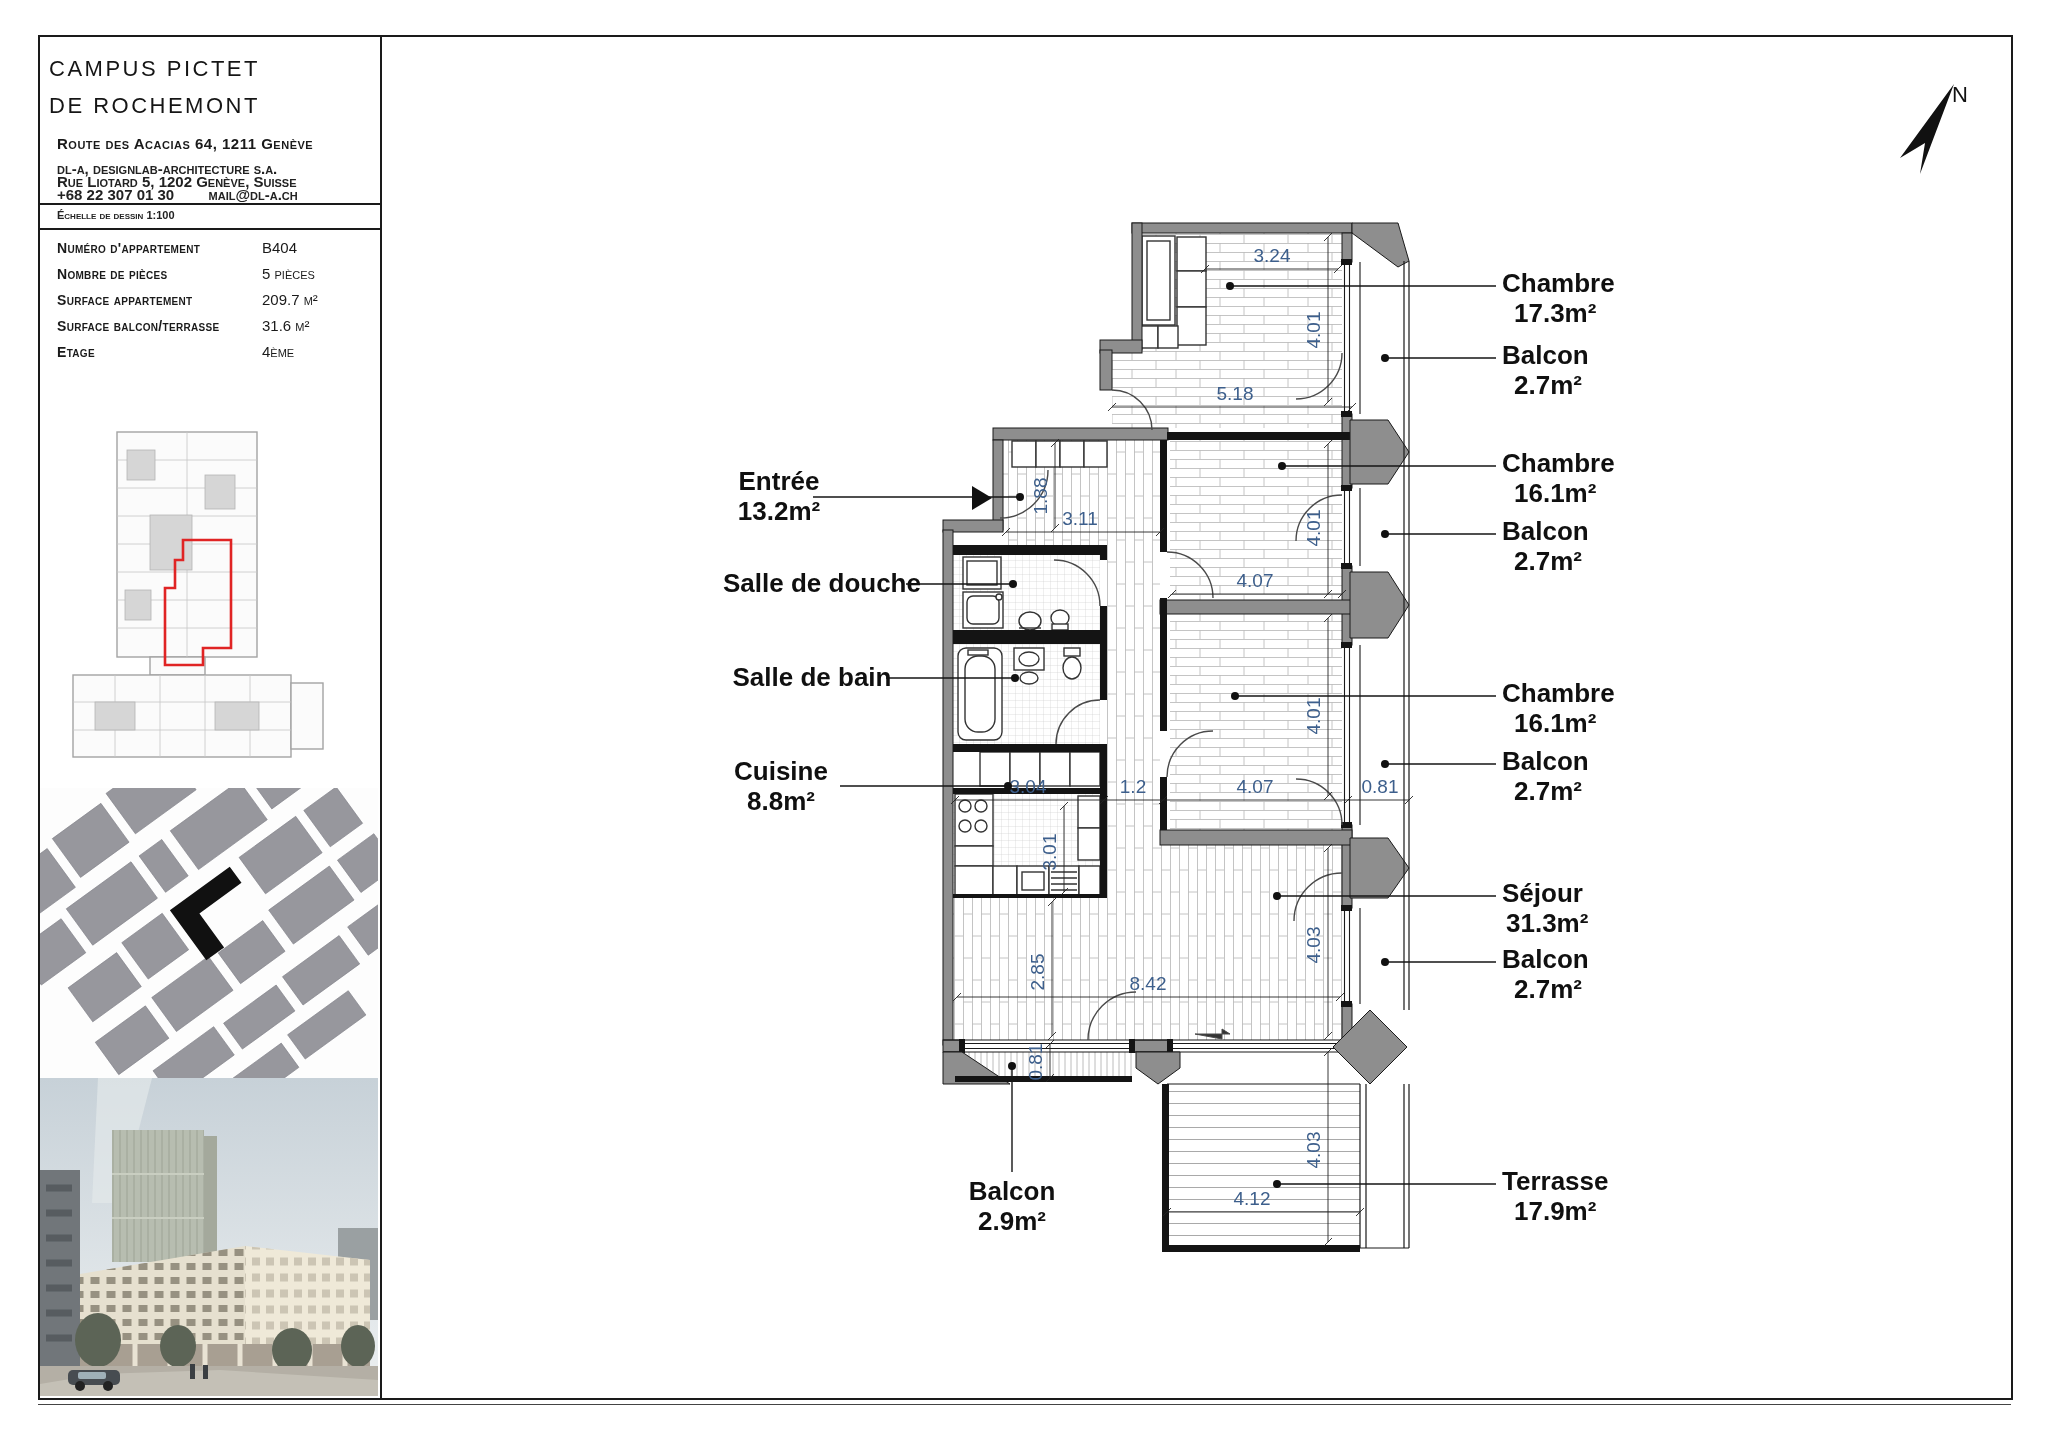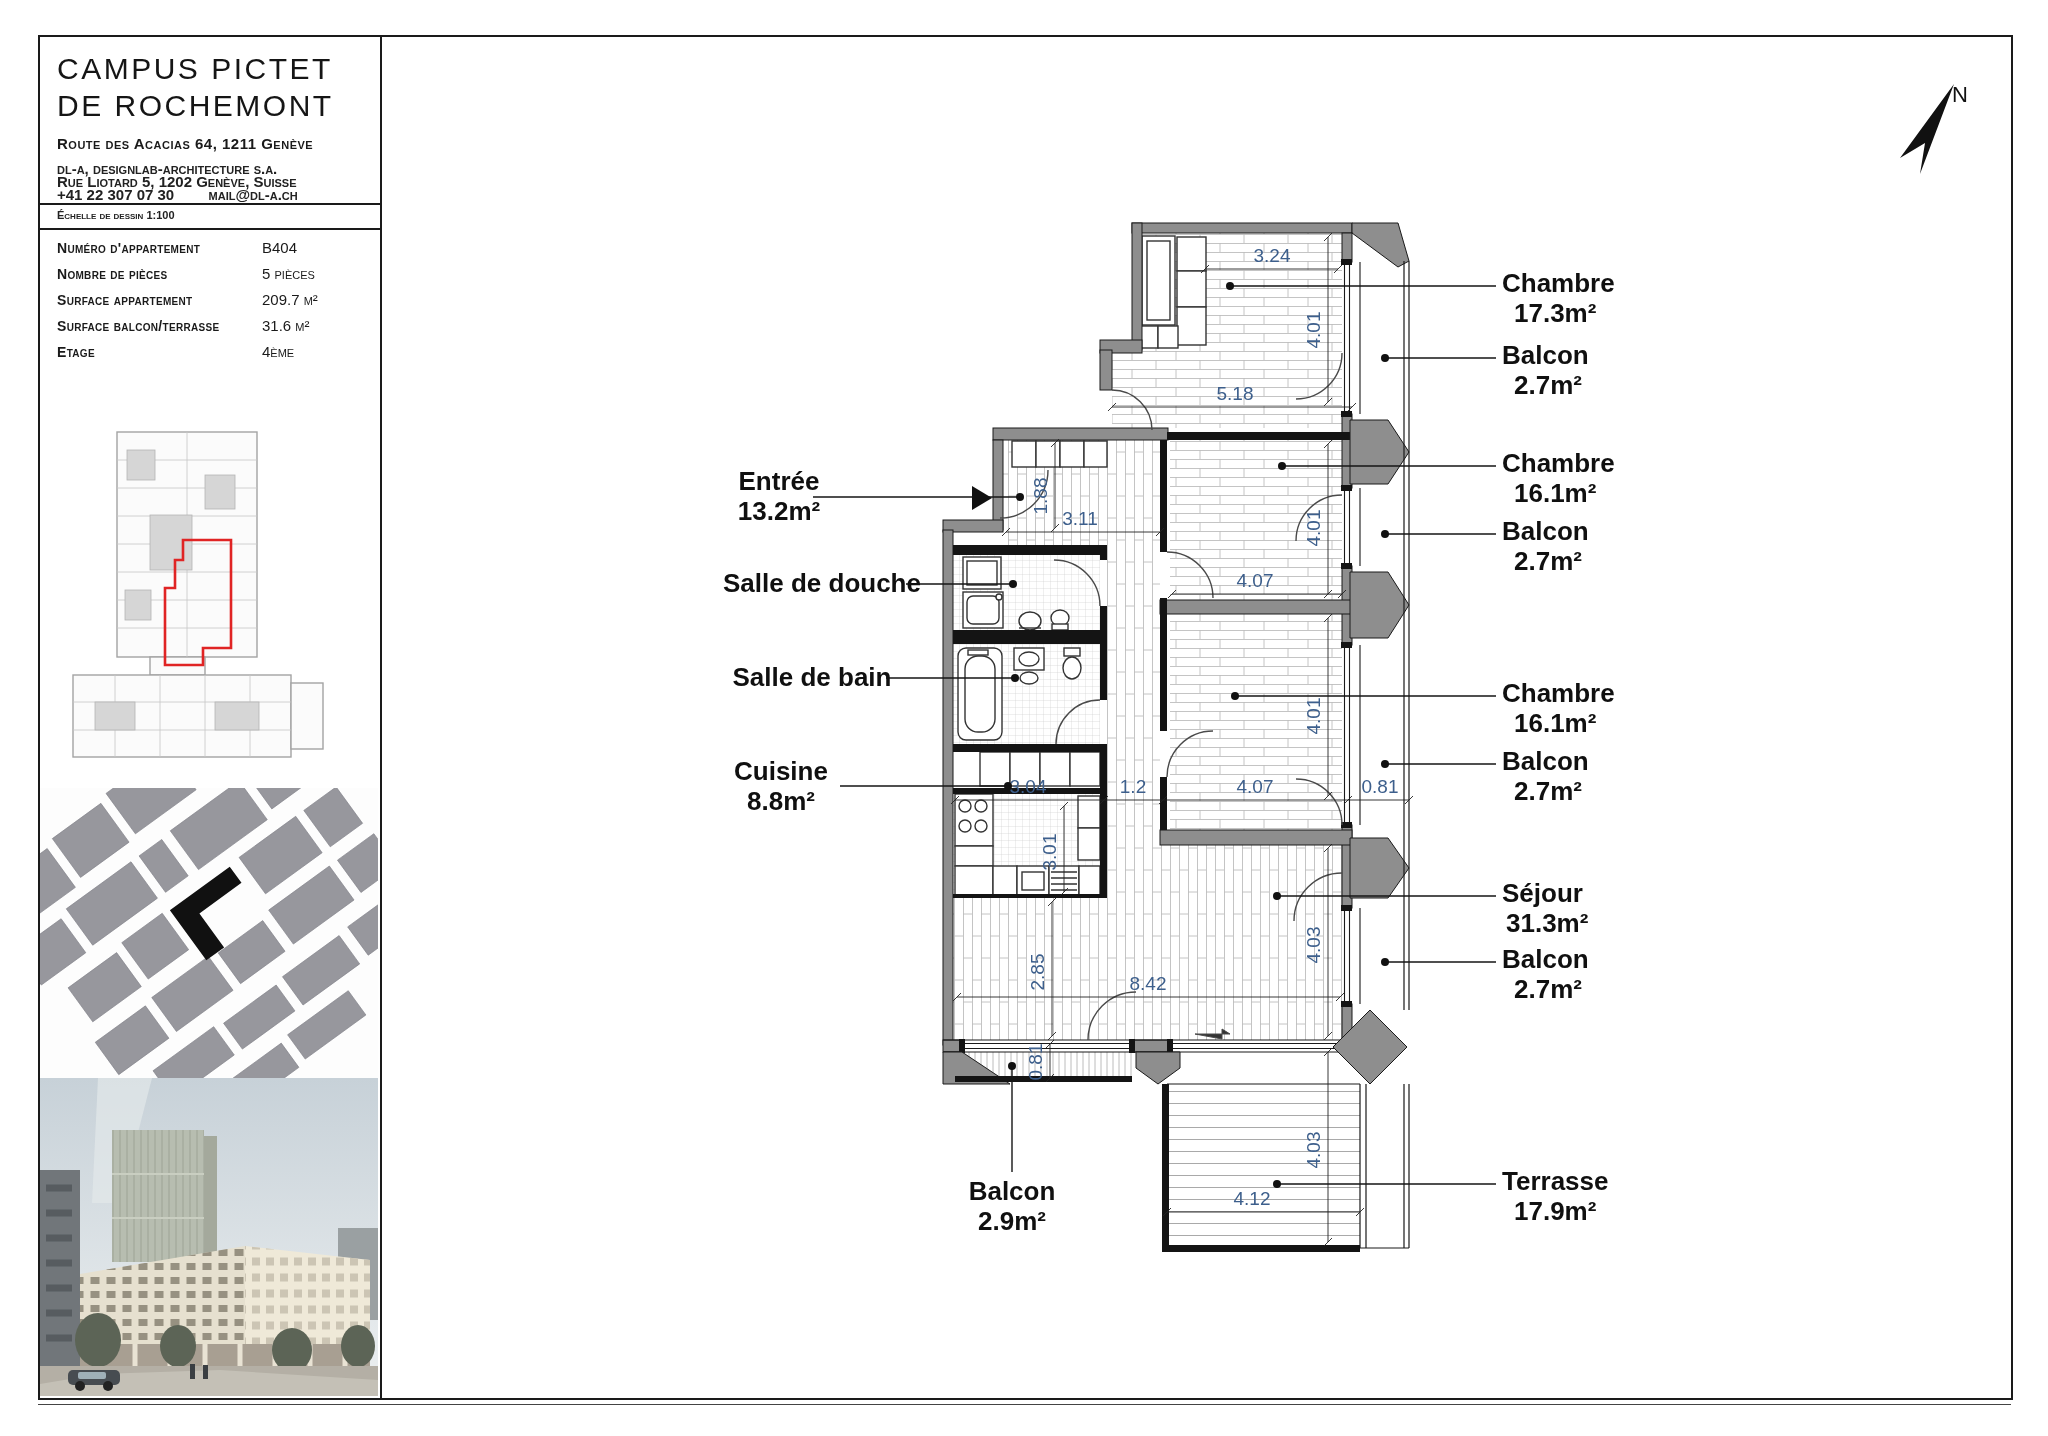--- a/index.html
+++ b/index.html
@@ -4,21 +4,21 @@
 <style>
   html,body{margin:0;padding:0;background:#fff;width:2048px;height:1436px;
     font-family:"Liberation Sans",sans-serif;color:#1a1a1a;position:relative;overflow:hidden;}
   .abs{position:absolute;}
   
   .sheet-border{left:38px;top:35px;width:1971px;height:1361px;border:2px solid #1a1a1a;}
   .divider-v{left:380px;top:35px;width:0;height:1363px;border-left:2px solid #1a1a1a;}
   .rule{left:40px;width:340px;height:0;border-top:2px solid #1a1a1a;}
   .bottom-rule{left:38px;top:1404px;width:1973px;height:0;border-top:1px solid #444;}
   
-  .title{left:57px;top:50px;font-size:30px;line-height:37px;letter-spacing:2.5px;font-weight:500;color:#151515;}
+  .title{left:49px;top:50px;font-size:22px;line-height:37px;letter-spacing:2.5px;font-weight:500;color:#151515;}
   .addr{left:57px;top:135px;font-size:15px;font-weight:700;font-variant:small-caps;letter-spacing:.5px;}
   .firm{left:57px;top:162px;font-size:15px;line-height:13px;font-weight:600;font-variant:small-caps;color:#222;}
   .scale{left:57px;top:209px;font-size:11px;font-weight:600;font-variant:small-caps;color:#222;}
   
   .info{left:57px;top:236px;width:300px;}
   .info .row{position:relative;height:26px;}
   .info .lab{position:absolute;left:0;top:4px;font-size:14px;font-weight:600;font-variant:small-caps;letter-spacing:.3px;}
   .info .val{position:absolute;left:205px;top:3px;font-size:15px;font-weight:400;font-variant:small-caps;}
   svg text{font-family:"Liberation Sans",sans-serif;}
   .rm{font-size:26px;font-weight:700;fill:#101010;}
@@ -43,21 +43,21 @@
 
 <div class="abs title">
   <div>CAMPUS PICTET</div>
   <div>DE ROCHEMONT</div>
 </div>
 <div class="abs addr">Route des Acacias 64, 1211 Genève</div>
 <div class="abs firm">
   <div>dl-a, designlab-architecture s.a.</div>
   <div>Rue Liotard 5, 1202 Genève, Suisse</div>
   <div>
-    <span>+41 22 307 07 30</span>
+    <span>+68 22 307 01 30</span>
     <span style="display:inline-block;width:26px"></span>
     <span>mail@dl-a.ch</span>
   </div>
 </div>
 <div class="abs scale">Échelle de dessin 1:100</div>
 
 <div class="abs info">
   <div class="row">
     <span class="lab">Numéro d'appartement</span>
     <span class="val">B404</span>

